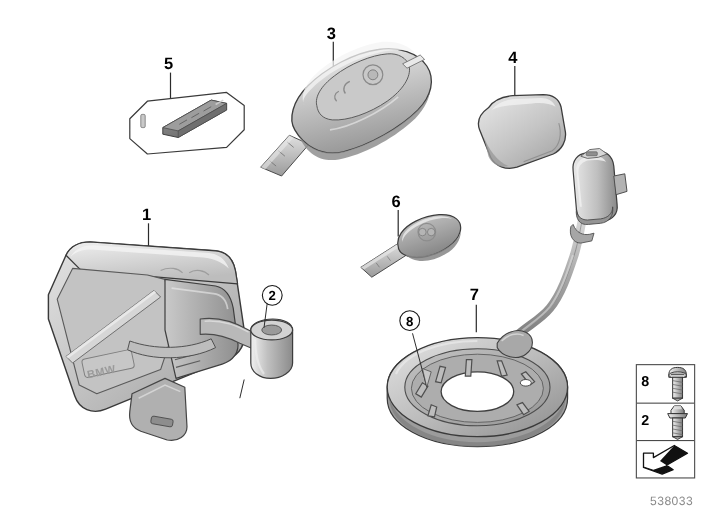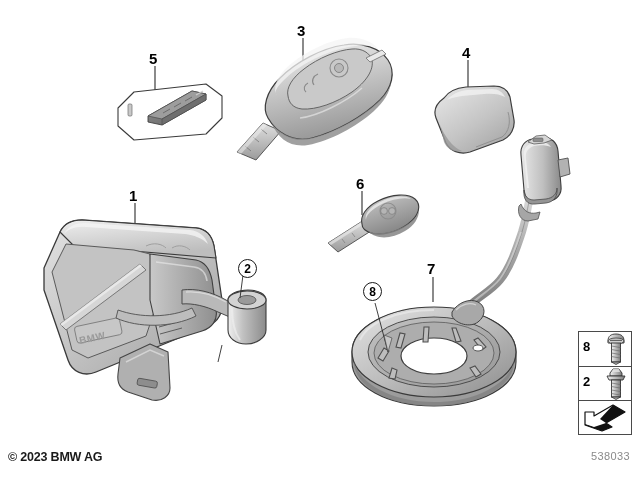--- a/index.html
+++ b/index.html
@@ -433,16 +433,15 @@
     <div class="legend-cell">
       <svg style="position:absolute; left:3px; top:2px;" width="46" height="30" viewBox="0 0 46 30" xmlns="http://www.w3.org/2000/svg">
         <path d="M3 16 L3 9 L12 9 L12 13 L31 2 L43 9 L24 20 L30 24 L20 28 L3 22 Z" fill="#ffffff" stroke="#111" stroke-width="1.2" stroke-linejoin="round"></path>
         <path d="M31 2 L43 9 L24 20 L18 16 Z" fill="#111"></path>
         <path d="M3 22 L20 28 L30 24 L24 20 L12 24 L3 21 Z" fill="#111"></path>
       </svg>
     </div>
 
   </div>
 
-  <div class="copyright">© 2023 BMW AG</div>
   <div class="diagram-id">538033</div>
 
 </div>
 
 </body></html>

